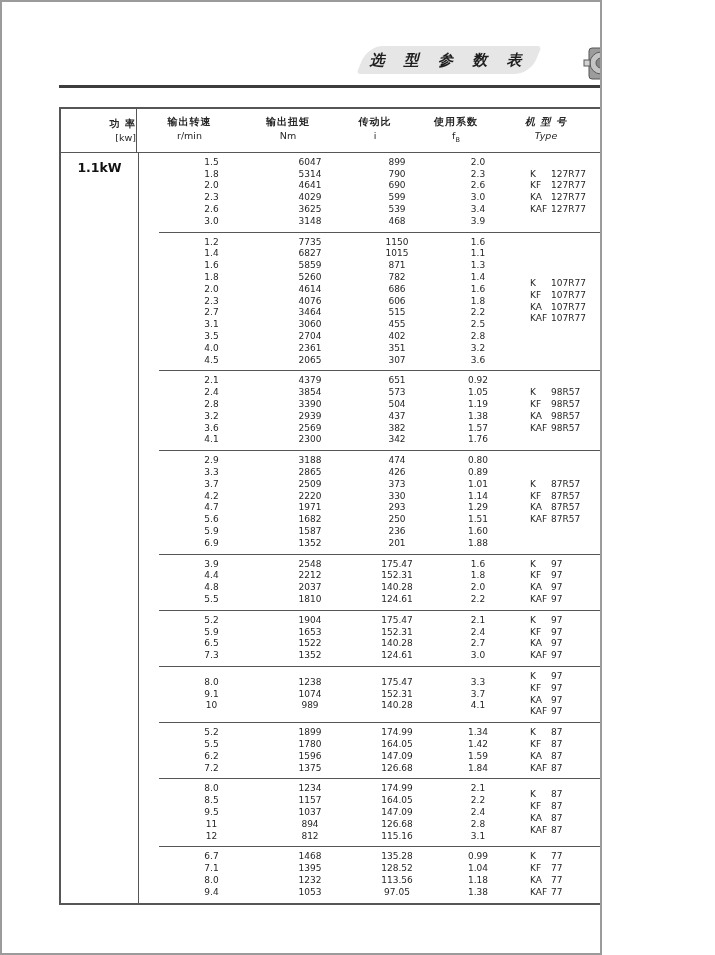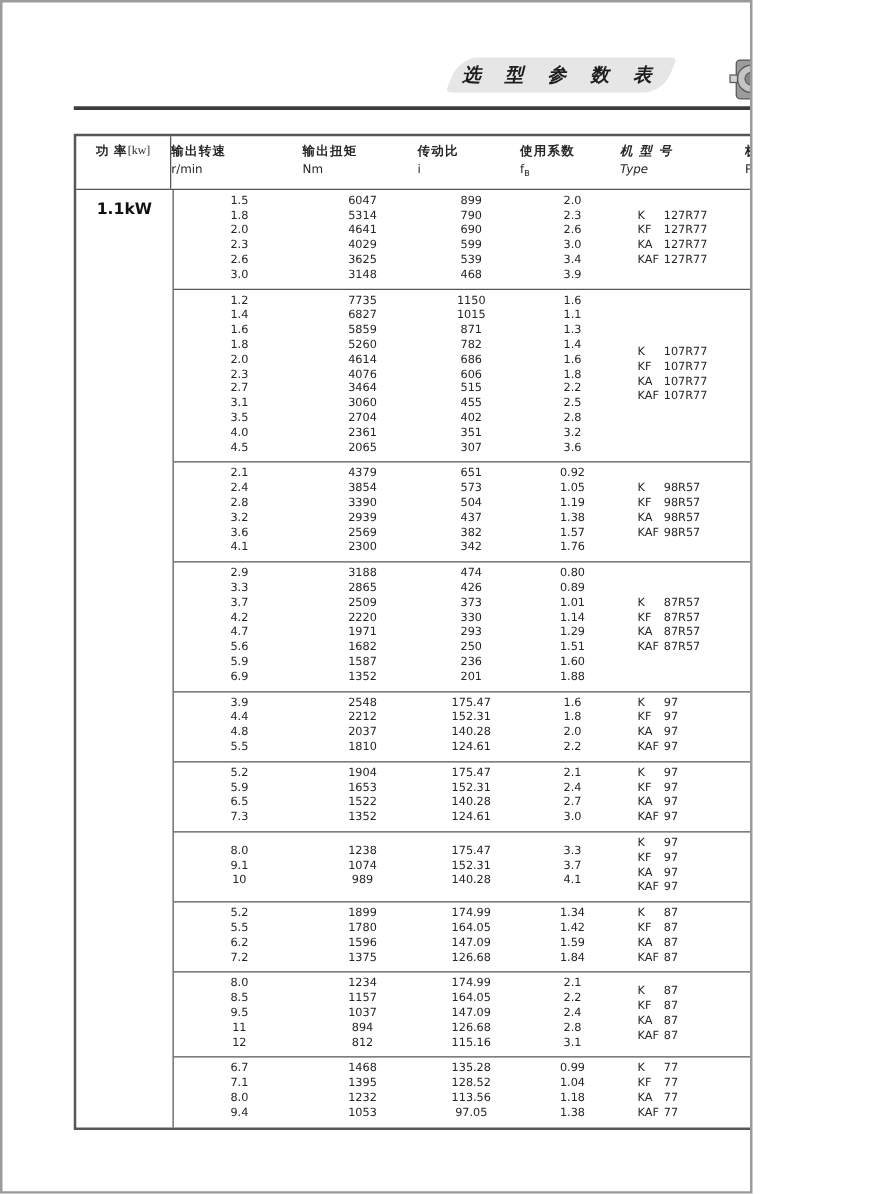--- a/index.html
+++ b/index.html
@@ -22,29 +22,29 @@
   .motor { position:absolute; left:524px; top:-4px; }
   .rule { position:absolute; top:83px; left:57px; width:601px; height:3px; background:#3d3d3d; }
 
   
   .sel-table {
     position:absolute; top:105px; left:57px; width:601px; box-sizing:border-box;
     border:2px solid #565656; font-size:9px; line-height:11.8px;
   }
   .hdr { display:flex; border-bottom:1.5px solid #565656; }
   .hdr-power { width:78px; border-right:1.5px solid #565656; box-sizing:border-box;
-               display:flex; flex-direction:row; justify-content:center; text-align:right; padding:5px 0;font-family:Liberation Serif, serif; }
+               display:flex; flex-direction:column; justify-content:center; text-align:right; padding:5px 0; }
   .hdr-cols { flex:1; display:flex; padding:5px 0; }
-  .hc { text-align:left; }
+  .hc { text-align:center; }
   .h1 { font-size:10px; font-weight:bold; letter-spacing:1px; line-height:15px; }
   .h2 { font-size:9.5px; line-height:14px; }
   sub.fs { font-size:6.5px; }
   .w0{width:105px;} .w1{width:92px;} .w2{width:82px;} .w3{width:80px;} .w4{width:100px;font-style:italic;} .w5{width:62px;}
 
-  .body { display:flex; }
+  .body { display:flex;gap:20px; }
   .power-col { width:78px; border-right:1.5px solid #565656; box-sizing:border-box; text-align:center; }
   .power-label { padding-top:9px; font-size:12.5px; font-weight:bold; color:#111; }
   .sections { flex:1; display:flex; flex-direction:column; }
   .section { display:flex; align-items:center; padding:4px 0; }
   .section + .section { border-top:1.5px solid #565656; }
   .num-grid { width:359px; }
   .num-row { display:flex; }
   .nc { text-align:center; }
   .model-col { flex:1; display:flex; flex-direction:column; justify-content:center; }
   .model-row { display:flex; }

